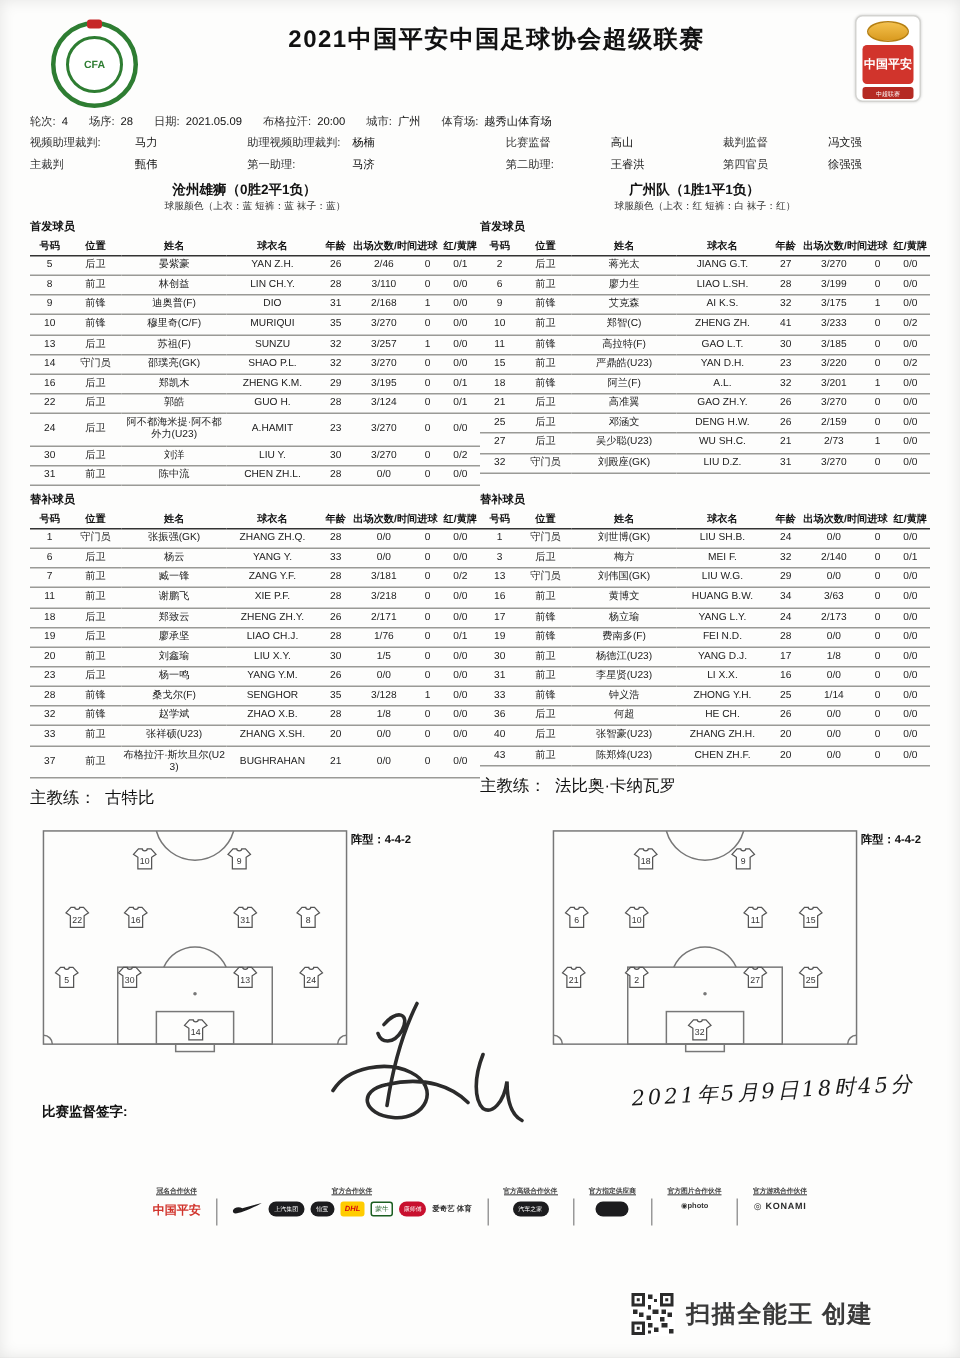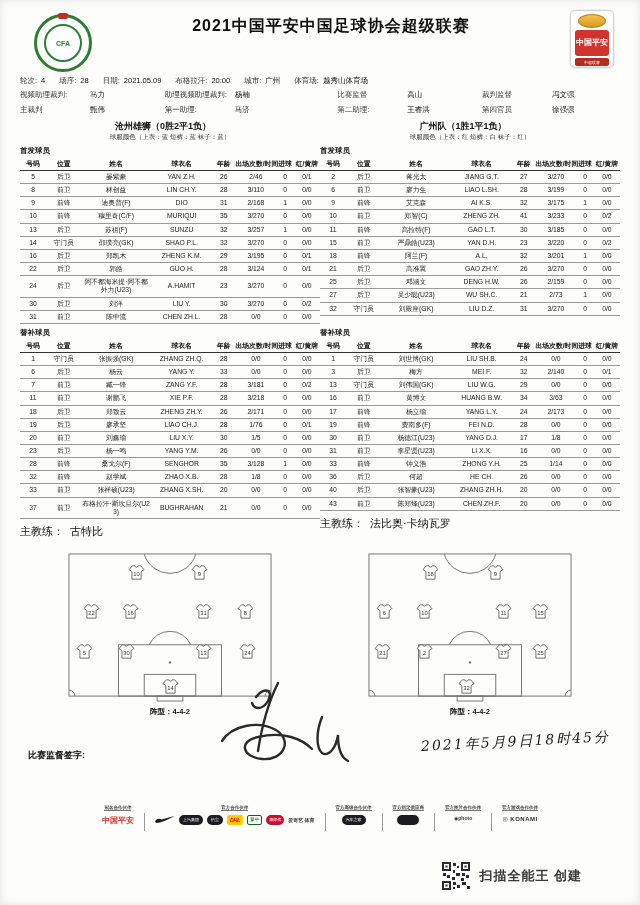--- a/index.html
+++ b/index.html
@@ -38,21 +38,21 @@
   .sec-label{font-size:7.5px;font-weight:bold;margin:4px 0 2px 0;color:#111;}
   table{width:100%;border-collapse:collapse;table-layout:fixed;}
   th{font-size:6.8px;font-weight:bold;color:#111;border-bottom:1.4px solid #333;padding:1px 0;white-space:nowrap;}
   td{font-size:6.8px;color:#222;text-align:center;border-bottom:1px solid #9a9a96;padding:2px 0;line-height:1.2;word-break:break-all;}
   col.c1{width:9%;} col.c2{width:12%;} col.c3{width:24%;} col.c4{width:21%;}
   col.c5{width:8%;} col.c6{width:14%;} col.c7{width:6%;} col.c8{width:9%;}
   .coach{font-size:11px;font-weight:normal;margin-top:5px;color:#111;}
   .coach .val{margin-left:6px;}
   
   .pitches{display:flex;justify-content:center;gap:92px;margin-top:12px;}
-  .pitchwrap{display:flex;flex-direction:column;align-items:center;}
+  .pitchwrap{display:flex;align-items:flex-start;}
   .pitch{position:relative;width:208px;height:152px;}
   .pitch svg.lines{position:absolute;inset:0;width:100%;height:100%;}
   .shirt{position:absolute;width:17px;height:15px;}
   .shirt svg{width:100%;height:100%;}
   .formation{font-size:7.5px;font-weight:bold;color:#111;margin-top:4px;}
   
   .sig{position:relative;height:64px;margin-top:6px;}
   .sig-label{position:absolute;left:8px;top:26px;font-size:9px;font-weight:bold;color:#111;}
   .sig-scribble{position:absolute;left:180px;top:-46px;}
   .sig-date{position:absolute;right:10px;top:10px;font-size:14px;font-family:"DejaVu Serif",serif;font-style:italic;transform:rotate(-3deg);letter-spacing:2px;color:#1a1a1a;white-space:nowrap;}
@@ -67,21 +67,21 @@
   .logo-dark{background:#1c1c1e;color:#fff;font-size:4px;padding:2.5px 4px;border-radius:5px;white-space:nowrap;}
   .logo-blob{background:#1c1c1e;width:22px;height:10px;border-radius:5px;}
   .logo-dhl{background:#ffcc00;color:#d40511;font-size:5px;font-weight:bold;font-style:italic;padding:2px 3px;border-radius:2px;}
   .logo-green{background:#fff;border:1px solid #1b5e20;color:#1b5e20;font-size:4.5px;padding:1.5px 2px;border-radius:2px;}
   .logo-redoval{background:#c8102e;color:#fff;font-size:4px;padding:2.5px 3px;border-radius:7px;}
   .logo-plain{color:#333;font-size:5px;font-weight:bold;white-space:nowrap;}
   .logo-konami{color:#2b2b2b;font-size:6px;font-weight:bold;letter-spacing:.5px;white-space:nowrap;}
   .logo-swoosh svg{width:20px;height:9px;}
   
   .scanner{position:absolute;right:58px;bottom:14px;display:flex;align-items:center;gap:8px;}
-  .scanner .txt{font-size:13px;font-weight:bold;color:#3a3a3a;letter-spacing:1px;}
+  .scanner .txt{font-size:16px;font-weight:bold;color:#3a3a3a;letter-spacing:1px;}
 </style>
 </head>
 <body>
 
 <div class="page">
 
   <div class="hdr">
     <div class="cfa-logo">
       <div class="cfa-top"></div>
       <div class="cfa-inner">CFA</div>

